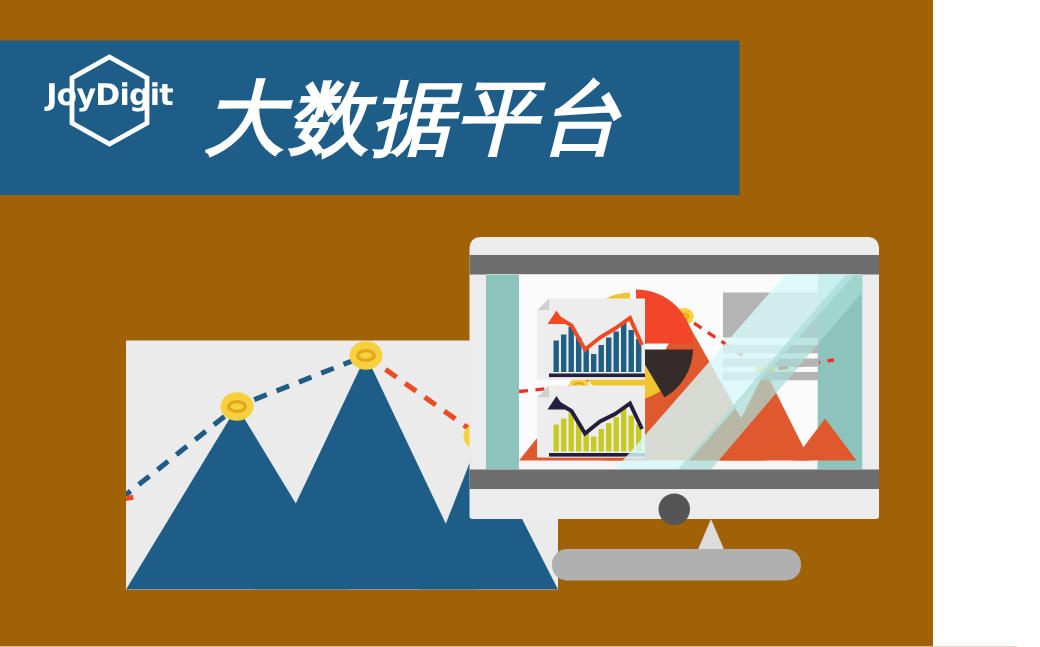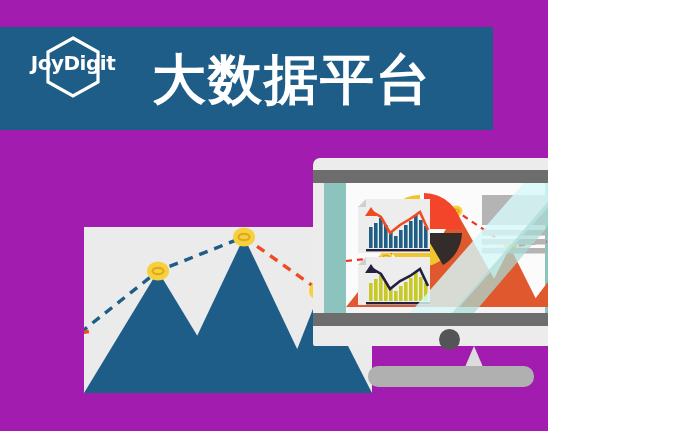--- a/index.html
+++ b/index.html
@@ -5,24 +5,24 @@
   html, body {
     margin: 0;
     padding: 0;
     background: #ffffff;
   }
   body {
     font-family: "Liberation Sans", sans-serif;
   }
   #stage {
     position: relative;
-    width: 548px;
+    width: 622px;
     height: 431px;
     overflow: hidden;
-    background: #a21caf;
+    background: #a16207;
   }
 
   
   #banner {
     position: absolute;
     left: 0;
     top: 27px;
     width: 493px;
     height: 103px;
     background: #1d5d87;
@@ -66,23 +66,24 @@
     font-size: 19px;
     font-weight: bold;
     letter-spacing: 1px;
     line-height: 1;
   }
   #banner-title {
     color: #ffffff;
     font-size: 54px;
     font-weight: bold;
     line-height: 1;
-    margin-left: 18px;
+    margin-left: 2px;
     letter-spacing: 2px;
     white-space: nowrap;
+    font-style: italic;
   }
 
   
   #left-panel {
     position: absolute;
     left: 84px;
     top: 227px;
     width: 288px;
     height: 166px;
     background: #ebebeb;

